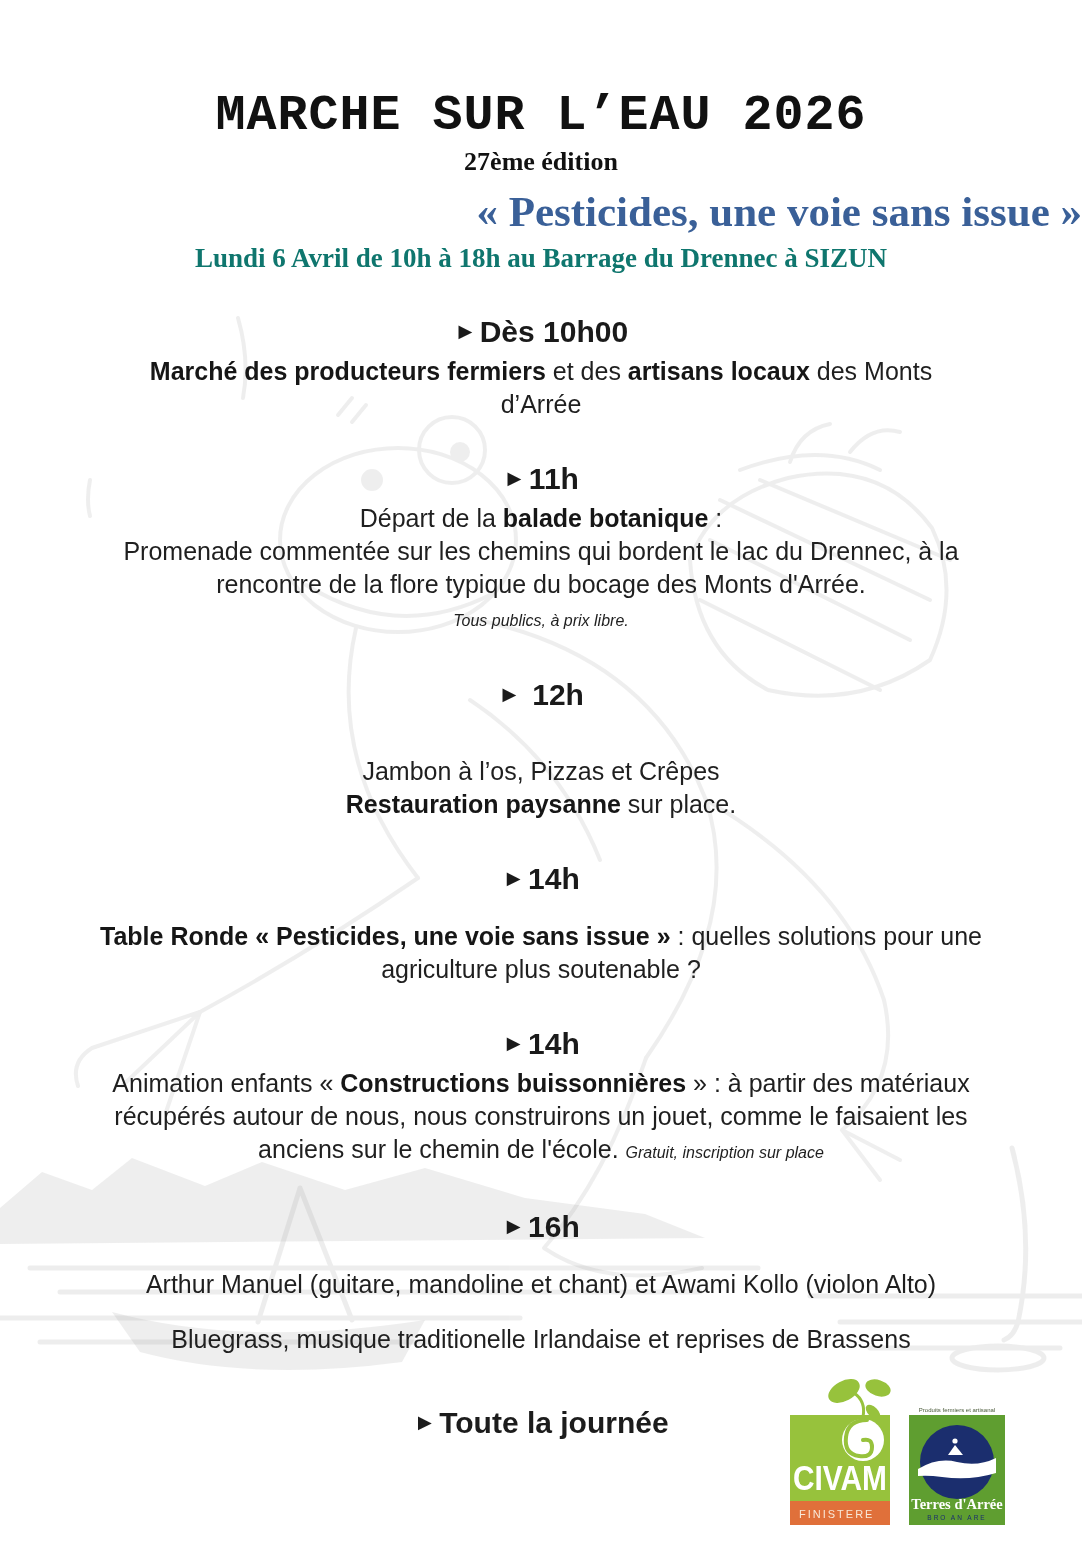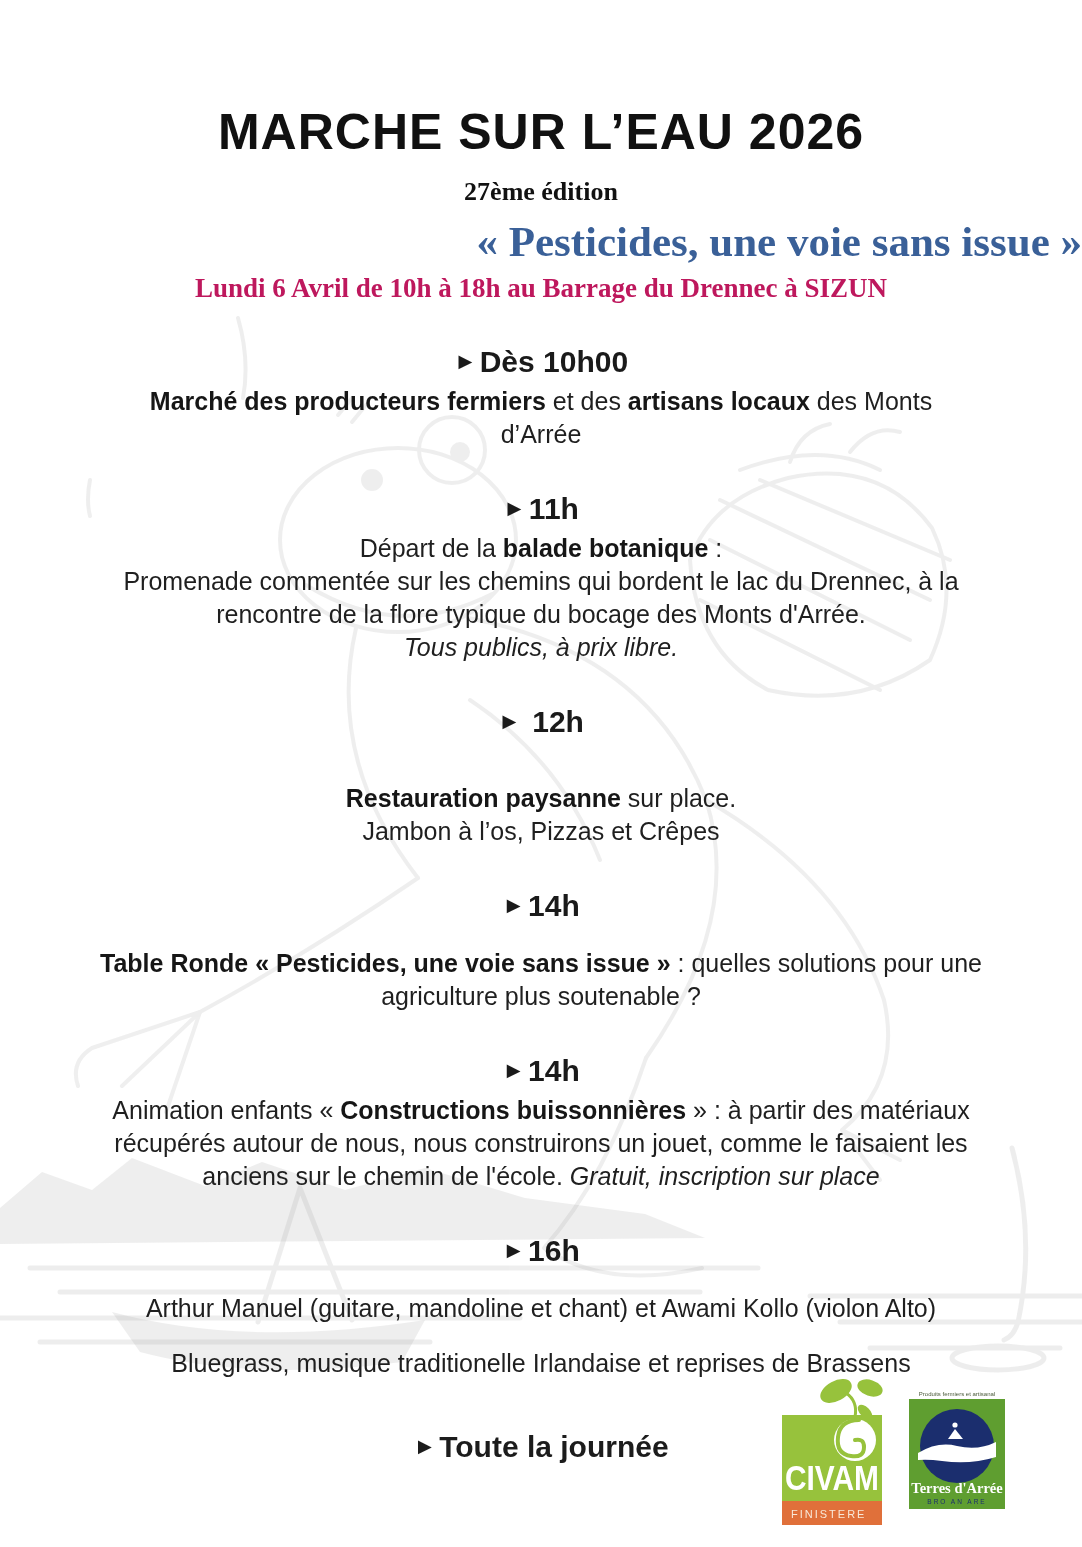--- a/index.html
+++ b/index.html
@@ -6,57 +6,57 @@
   body{
     width:1082px;height:1547px;overflow:hidden;position:relative;
     font-family:"Liberation Sans",sans-serif;color:#1c1c1c;
   }
   .poster{position:relative;width:1082px;height:1547px;}
   .wm{position:absolute;left:0;top:0;width:1082px;height:1547px;z-index:0;pointer-events:none;}
   .content{position:relative;z-index:1;padding-top:88px;text-align:center;}
 
   
   .title{
-    font-family:Liberation Sans, sans-serif;font-weight:bold;font-size:50px;
-    line-height:56px;margin:16px;letter-spacing:1px;color:#111;
+    font-family:Liberation Mono, monospace;font-weight:bold;font-size:50px;
+    line-height:56px;margin:0;letter-spacing:1px;color:#111;
   }
   .edition{
     font-family:"Liberation Serif",serif;font-weight:bold;font-size:26px;
     line-height:32px;margin-top:2px;color:#111;
   }
   .subtitle{
     font-family:"Liberation Serif",serif;font-weight:bold;font-size:43px;
     line-height:48px;margin-top:10px;color:#3a6098;text-align:right;
   }
   .dateline{
     font-family:"Liberation Serif",serif;font-weight:bold;font-size:27px;
-    line-height:31px;margin-top:7px;color:#be185d;
+    line-height:31px;margin-top:7px;color:#0f766e;
   }
 
   
   .event{margin-top:41px;}
   .event h3{
     font-size:30px;line-height:34px;margin:0 0 4px 0;font-weight:bold;color:#1a1a1a;
   }
   .event .marker{font-size:23px;display:inline-block;transform:translateY(-3px);margin-right:3px;}
   .line{
     font-size:25px;line-height:33px;margin:0 auto;max-width:850px;color:#1f1f1f;
   }
   .line.wide{max-width:940px;}
   .line.mid{max-width:900px;margin-top:22px;}
   .line b{font-weight:bold;color:#161616;}
-  .line i{font-size:25px;font-style:italic;}
+  .line i{font-size:16px;font-style:italic;}
 
   
   .allday{margin-top:50px;text-align:center;}
   .allday h3{font-size:30px;line-height:34px;margin:0;font-weight:bold;}
   .allday .marker{font-size:23px;display:inline-block;transform:translateY(-3px);margin-right:3px;}
 
   
-  .logos{position:absolute;right:76px;bottom:16px;display:flex;align-items:center;gap:20px;z-index:2;}
+  .logos{position:absolute;right:76px;bottom:16px;display:flex;align-items:flex-end;gap:12px;z-index:2;}
 </style>
 </head>
 <body>
 
 <div class="poster">
 
   <svg class="wm" viewBox="0 0 1082 1547" aria-hidden="true">
     <g stroke="#9a9a9a" fill="none" stroke-width="4" opacity="0.16" stroke-linecap="round" stroke-linejoin="round">
 
       <path d="M238 318 Q250 360 243 398"></path>
@@ -114,22 +114,22 @@
         <section class="event">
           <h3><span class="marker">►</span><span>11h</span></h3>
           <p class="line"><span>Départ de la </span><b>balade botanique</b><span> :</span></p>
           <p class="line"><span>Promenade commentée sur les chemins qui bordent le lac du Drennec, à la rencontre de la flore typique du bocage des Monts d'Arrée.</span></p>
           <p class="line"><i>Tous publics, à prix libre.</i></p>
         </section>
         <section class="event">
           <h3><span class="marker">►</span><span> 12h</span></h3>
         </section>
         <section class="event">
+          <p class="line"><span>Jambon à l’os, Pizzas et Crêpes</span></p>
           <p class="line"><b>Restauration paysanne</b><span> sur place.</span></p>
-          <p class="line"><span>Jambon à l’os, Pizzas et Crêpes</span></p>
         </section>
         <section class="event">
           <h3><span class="marker">►</span><span>14h</span></h3>
           <p class="line mid"><b>Table Ronde « Pesticides, une voie sans issue »</b><span> : quelles solutions pour une agriculture plus soutenable ?</span></p>
         </section>
         <section class="event">
           <h3><span class="marker">►</span><span>14h</span></h3>
           <p class="line wide"><span>Animation enfants  « </span><b>Constructions buissonnières</b><span> » :  à partir des matériaux récupérés autour de nous, nous construirons un jouet, comme le faisaient les anciens sur le chemin de l'école.  </span><i>Gratuit, inscription sur place</i></p>
         </section>
         <section class="event">

